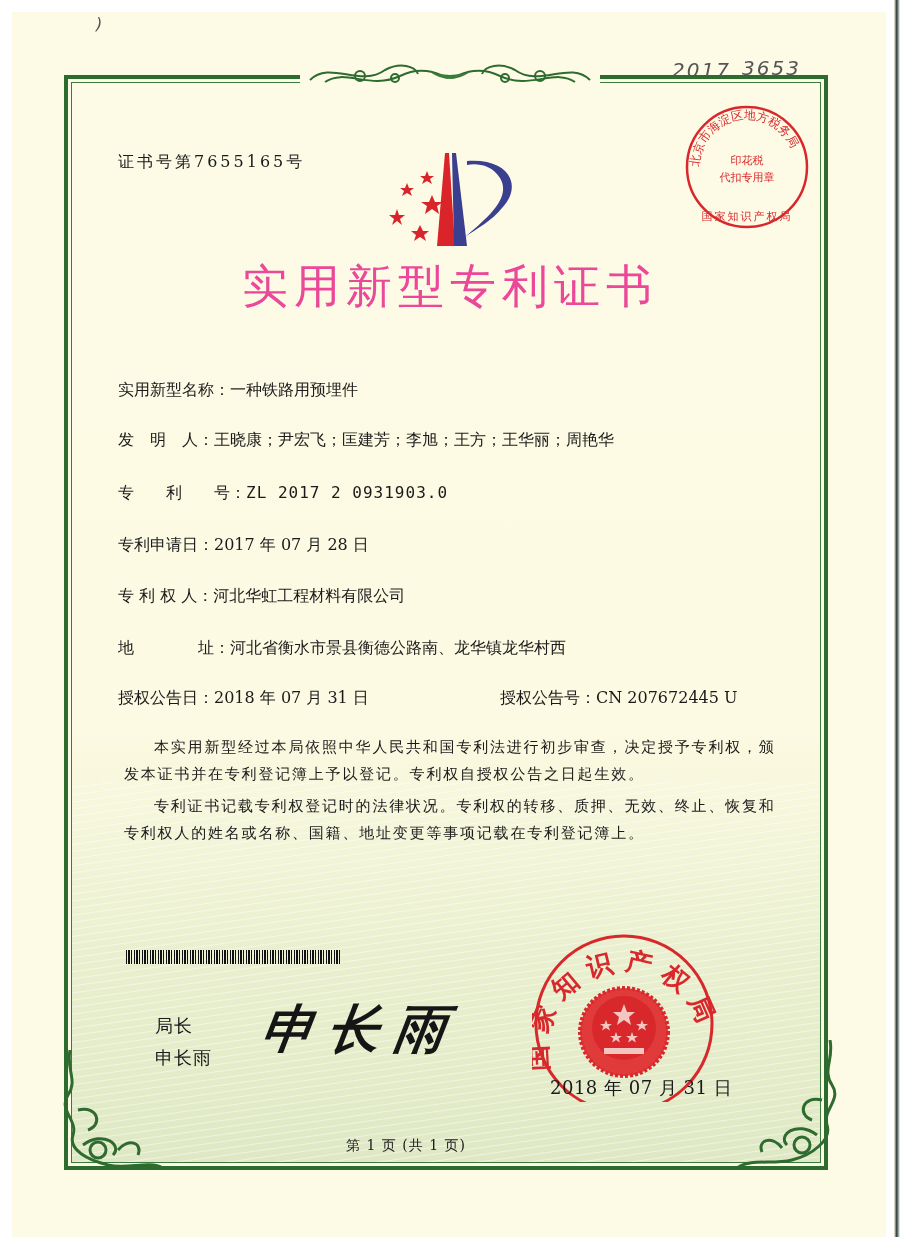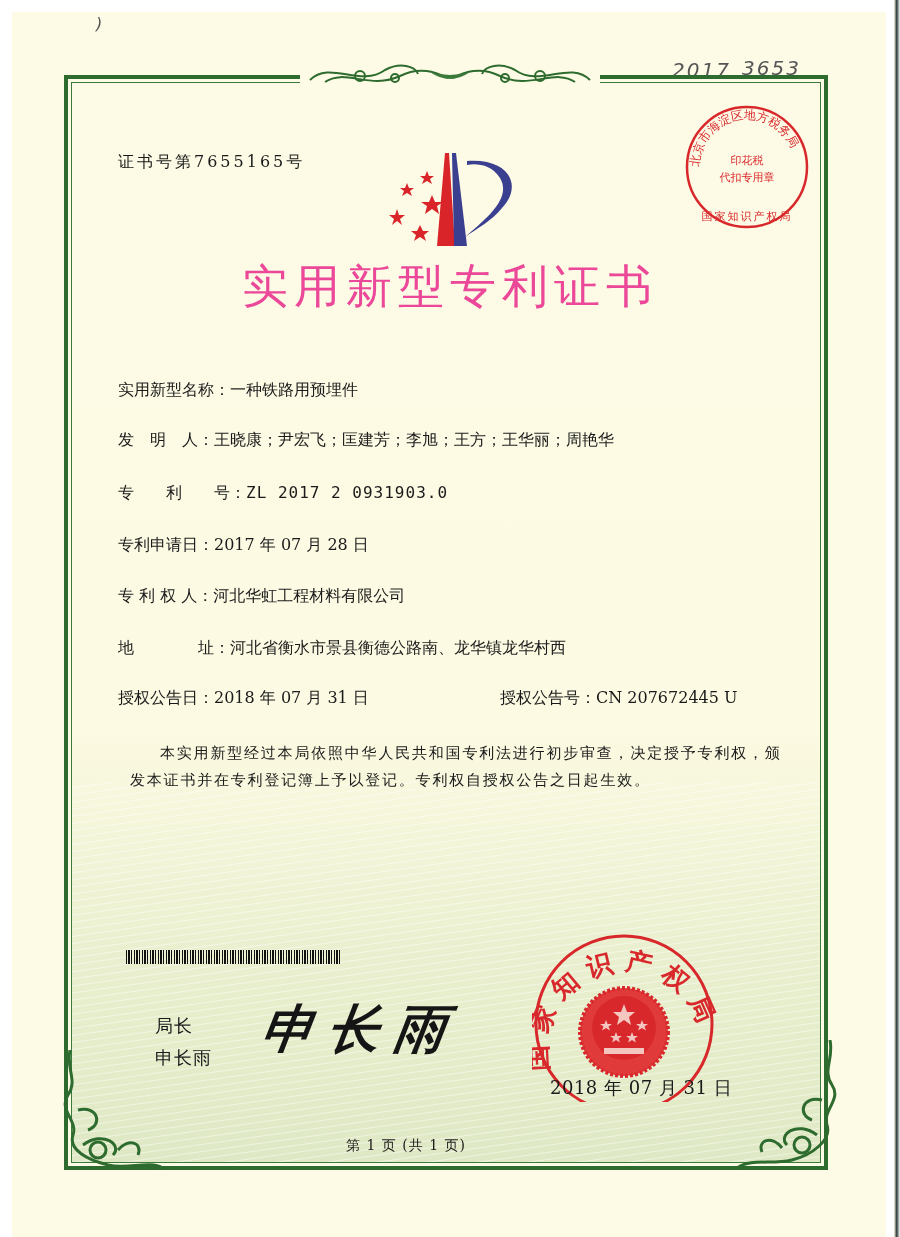--- a/index.html
+++ b/index.html
@@ -48,21 +48,21 @@
   .field {
     position: absolute; left: 118px; font-size: 16px; white-space: nowrap;
   }
   .field .lbl { display: inline-block; }
   .field .val { display: inline-block; }
   .body-text {
     position: absolute; left: 118px; width: 676px; top: 728px;
     font-size: 15px; line-height: 26.5px; letter-spacing: 1.8px;
     font-family: "DejaVu Sans", sans-serif;
   }
-  .body-text p { margin: 12px; text-indent: 2em; }
+  .body-text p { margin: 6px; text-indent: 2em; }
   .barcode {
     position: absolute; left: 126px; top: 950px; width: 216px; height: 14px;
     background: repeating-linear-gradient(to right, #111 0px, #111 1px, transparent 1px, transparent 2px, #111 2px, #111 4px, transparent 4px, transparent 5px, #111 5px, #111 6px, transparent 6px, transparent 8px);
   }
   .director-title, .director-name {
     position: absolute; left: 128px; font-family: "DejaVu Sans", sans-serif; font-size: 18px; letter-spacing: 1px; margin-left: 27px;
   }
   .signature {
     position: absolute; left: 262px; top: 995px; font-size: 52px; font-family: "DejaVu Serif", serif;
     font-style: italic; font-weight: bold; letter-spacing: 14px; color: #151515; transform: skewX(-8deg);
@@ -176,20 +176,21 @@
 </div>
 <div class="field" style="top:688px;">
   <span class="lbl">授权公告日：</span><span class="val">2018 年 07 月 31 日</span>
 </div>
 <div class="field" style="top:688px; left:500px;">
   <span class="lbl">授权公告号：</span><span class="val">CN 207672445 U</span>
 </div>
 
 <div class="body-text">
   <p>本实用新型经过本局依照中华人民共和国专利法进行初步审查，决定授予专利权，颁发本证书并在专利登记簿上予以登记。专利权自授权公告之日起生效。</p>
+  <p>专利证书记载专利权登记时的法律状况。专利权的转移、质押、无效、终止、恢复和专利权人的姓名或名称、国籍、地址变更等事项记载在专利登记簿上。</p>
 </div>
 
 <div class="barcode"></div>
 
 <div class="director-title" style="top:1014px;">局长</div>
 <div class="director-name" style="top:1046px;">申长雨</div>
 <div class="signature">申长雨</div>
 
 <svg class="ornament" style="left:532px; top:932px;" width="185" height="170" viewBox="0 0 185 170">
   <defs>

